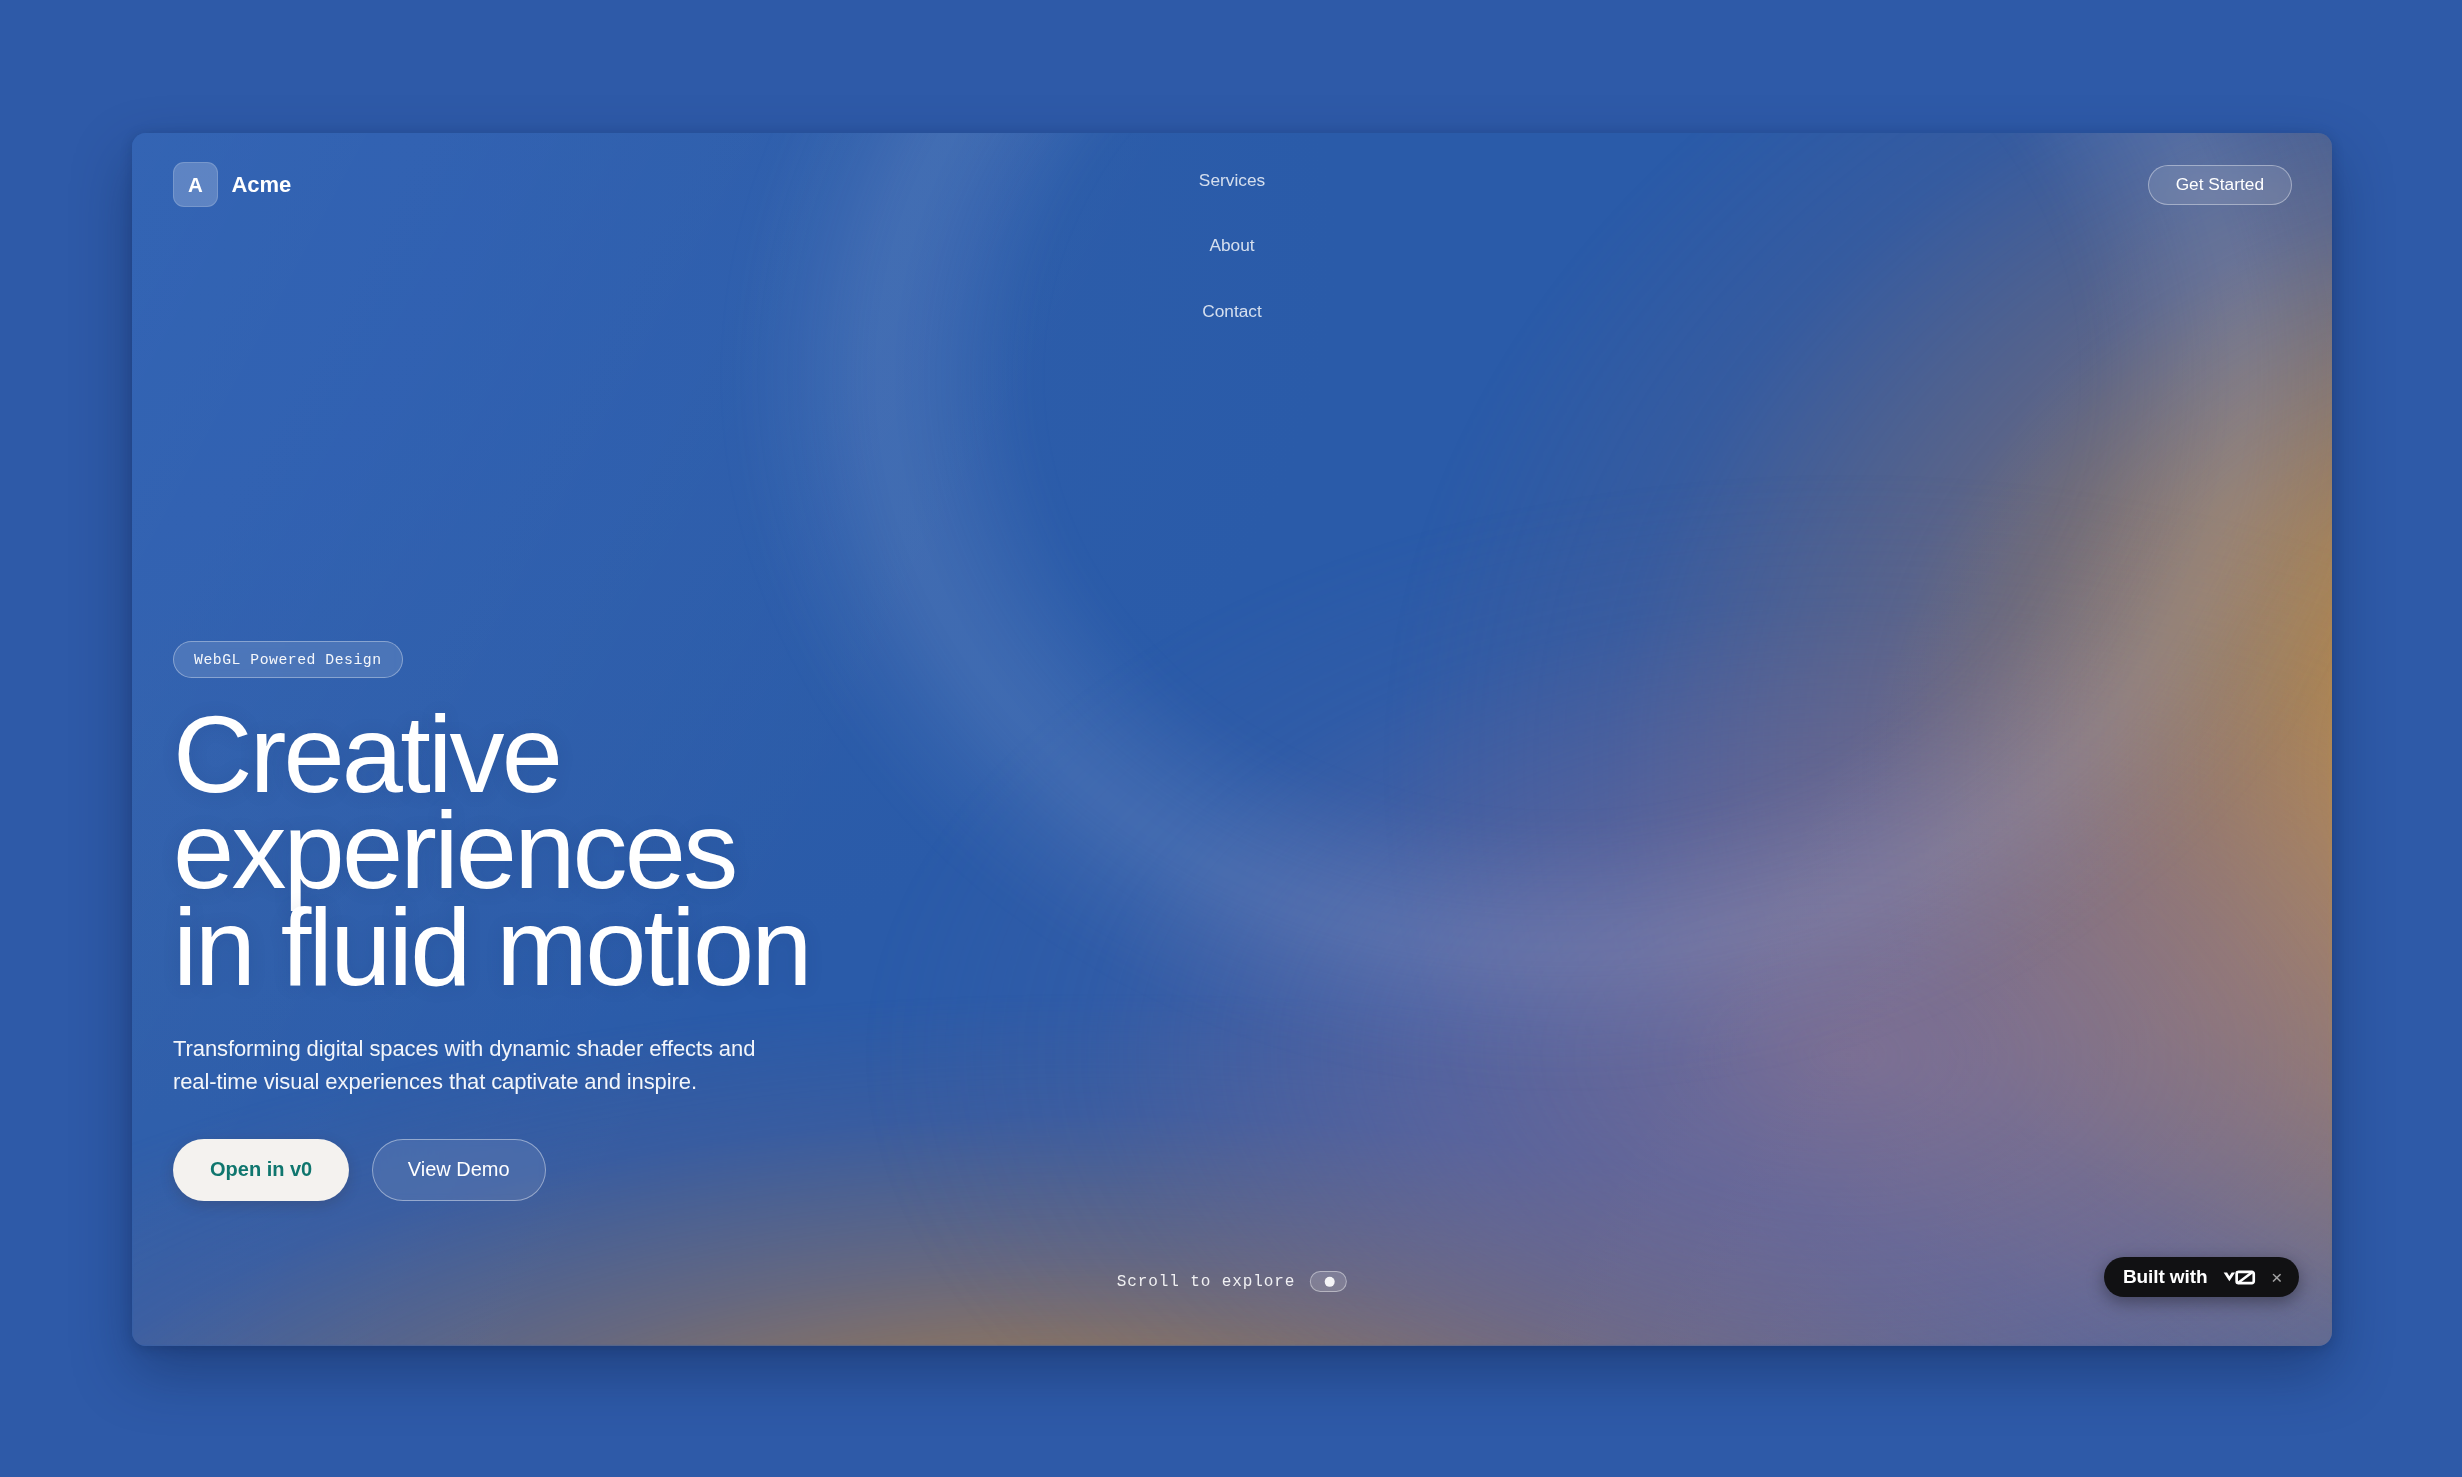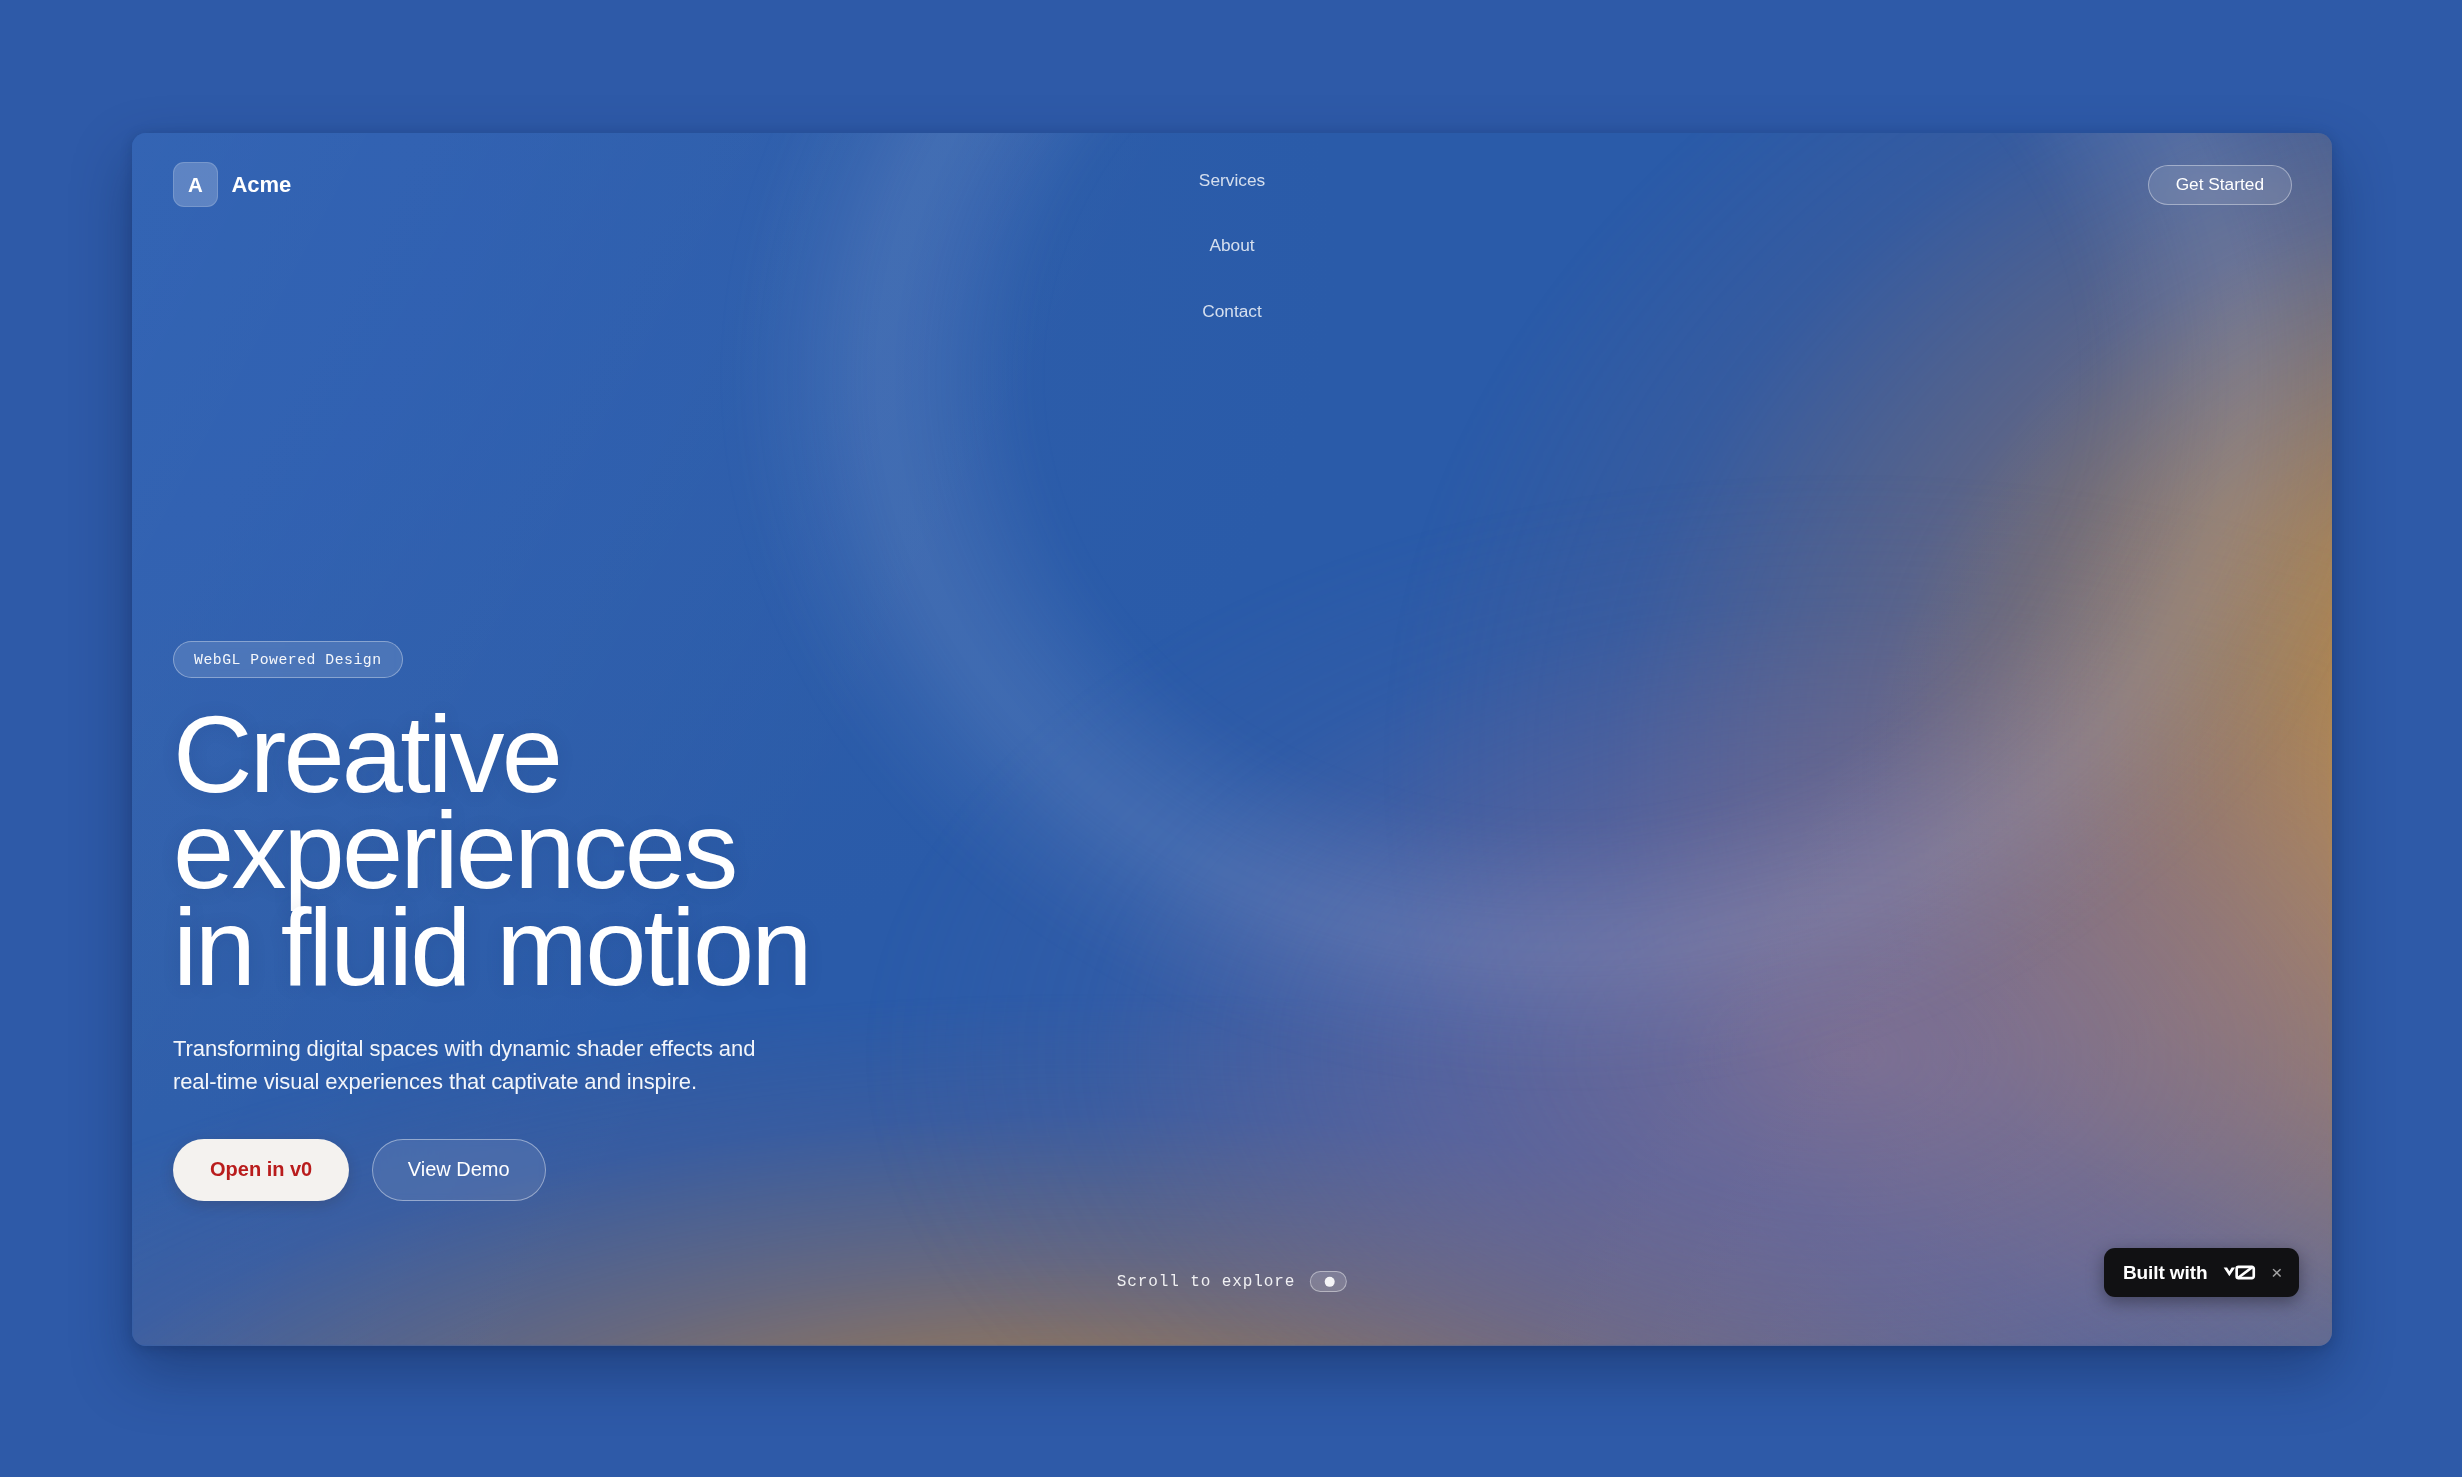--- a/index.html
+++ b/index.html
@@ -204,21 +204,21 @@
     margin-top:40px;
     display:flex; align-items:center; gap:22.5px;
   }
   .btn {
     display:flex; align-items:center; justify-content:center;
     height:62px; border-radius:31px;
     font-size:20px; cursor:pointer; white-space:nowrap;
   }
   .btn-primary {
     padding:0 37px;
-    background:#f4f2ef; color:#b91c1c;
+    background:#f4f2ef; color:#0f766e;
     font-weight:700;
     box-shadow:0 3.9px 14px rgba(60,30,10,.17);
   }
   .btn-ghost {
     padding:0 35px;
     border:0.6px solid rgba(255,255,255,.42);
     background:rgba(255,255,255,.09);
     color:#fff; font-weight:400;
     backdrop-filter:blur(3.9px);
   }
@@ -250,22 +250,22 @@
     transform:translate(-50%,-50%);
     width:10.3px; height:10.3px; border-radius:50%;
     background:rgba(255,255,255,.92);
   }
 
   
   #built {
     position:absolute;
     right:33px; bottom:49px;
     display:flex; align-items:center; gap:15.4px;
-    height:49px; padding:0 16.7px 0 19px;
-    border-radius:11px;
+    height:40px; padding:0 16.7px 0 19px;
+    border-radius:20px;
     background:#111113;
     box-shadow:0 5.1px 16.7px rgba(0,0,0,.36);
     z-index:7;
   }
   #built-label {
     color:#fff; font-size:19px; font-weight:700;
     letter-spacing:-0.1px; white-space:nowrap;
   }
   #built-mark { display:flex; align-items:center; }
   #built-close {

